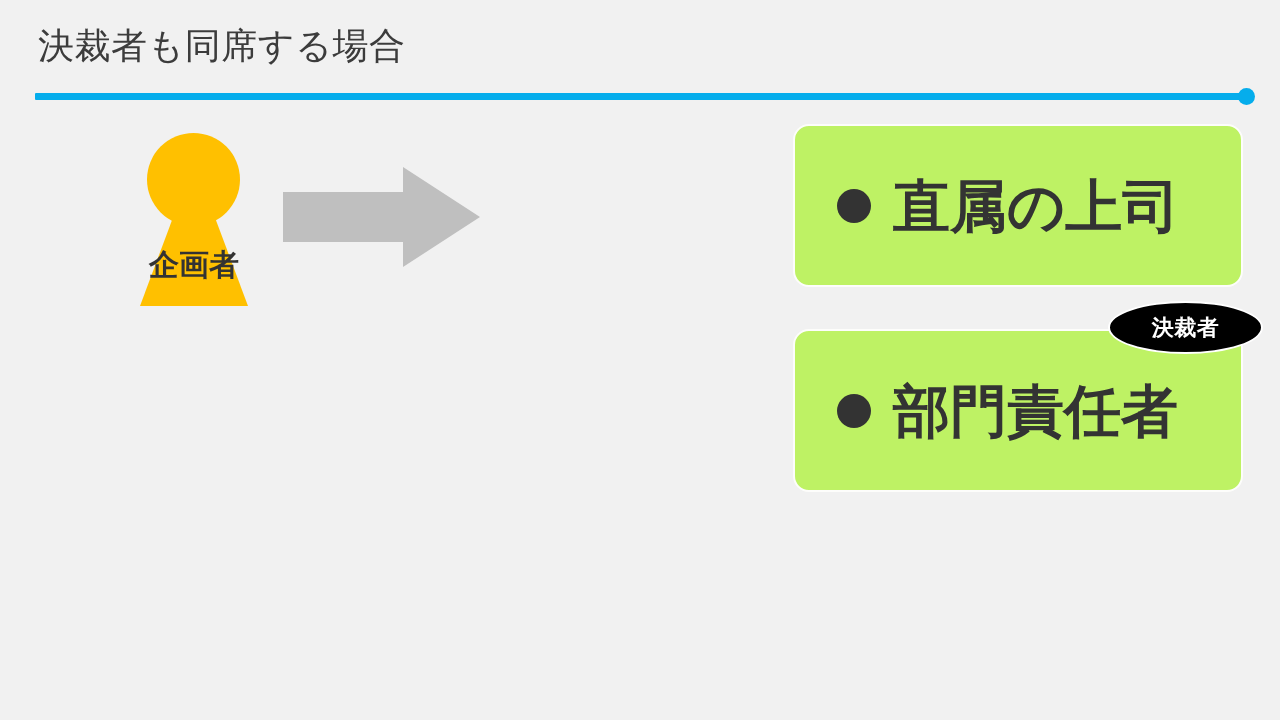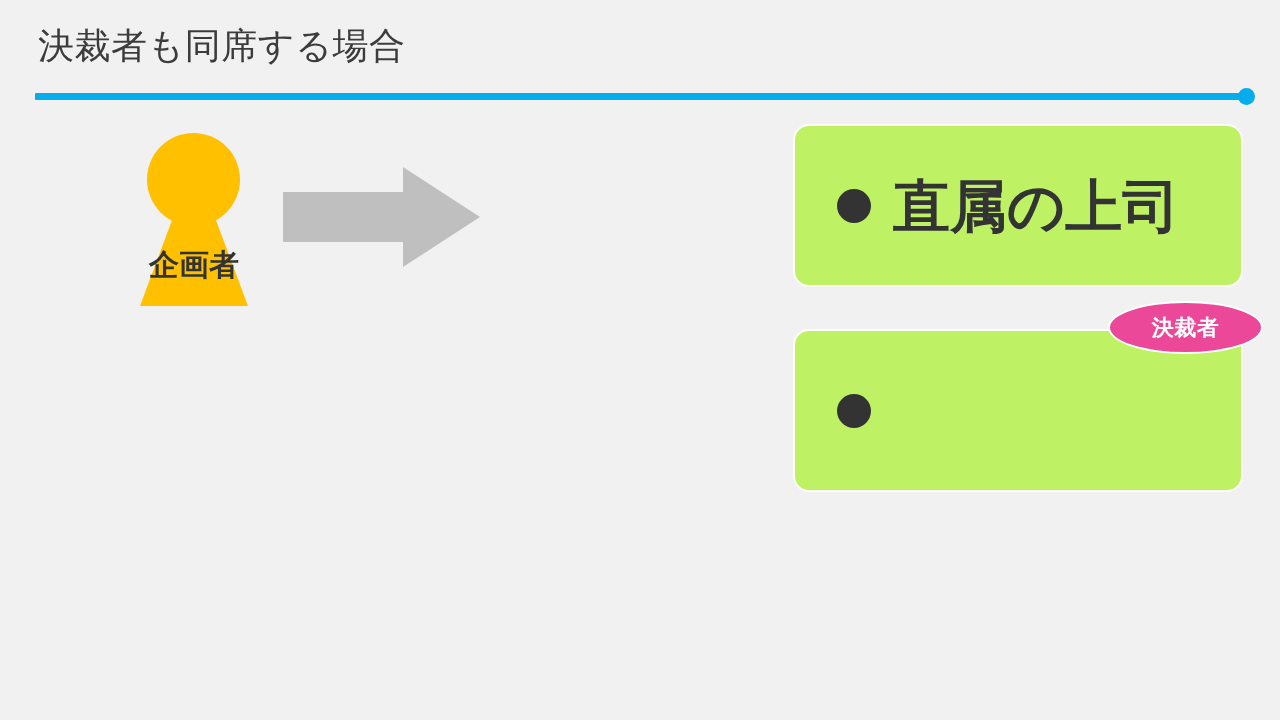--- a/index.html
+++ b/index.html
@@ -143,21 +143,21 @@
     white-space: nowrap;
   }
 
   
   .badge {
     position: absolute;
     left: 1108px;
     top: 301px;
     width: 155px;
     height: 53px;
-    background: #ec4899;
+    background: #000000;
     border: 2px solid #ffffff;
     border-radius: 50%;
     box-sizing: border-box;
     display: flex;
     align-items: center;
     justify-content: center;
     z-index: 10;
   }
   .badge-text {
     font-size: 22px;
@@ -189,19 +189,20 @@
     </svg>
   </div>
 
   <div class="role-box box-1">
     <span class="role-bullet"></span>
     <span class="role-text">直属の上司</span>
   </div>
 
   <div class="role-box box-2">
     <span class="role-bullet"></span>
+    <span class="role-text">部門責任者</span>
   </div>
 
   <div class="badge">
     <span class="badge-text">決裁者</span>
   </div>
 
 </div>
 
 </body></html>

